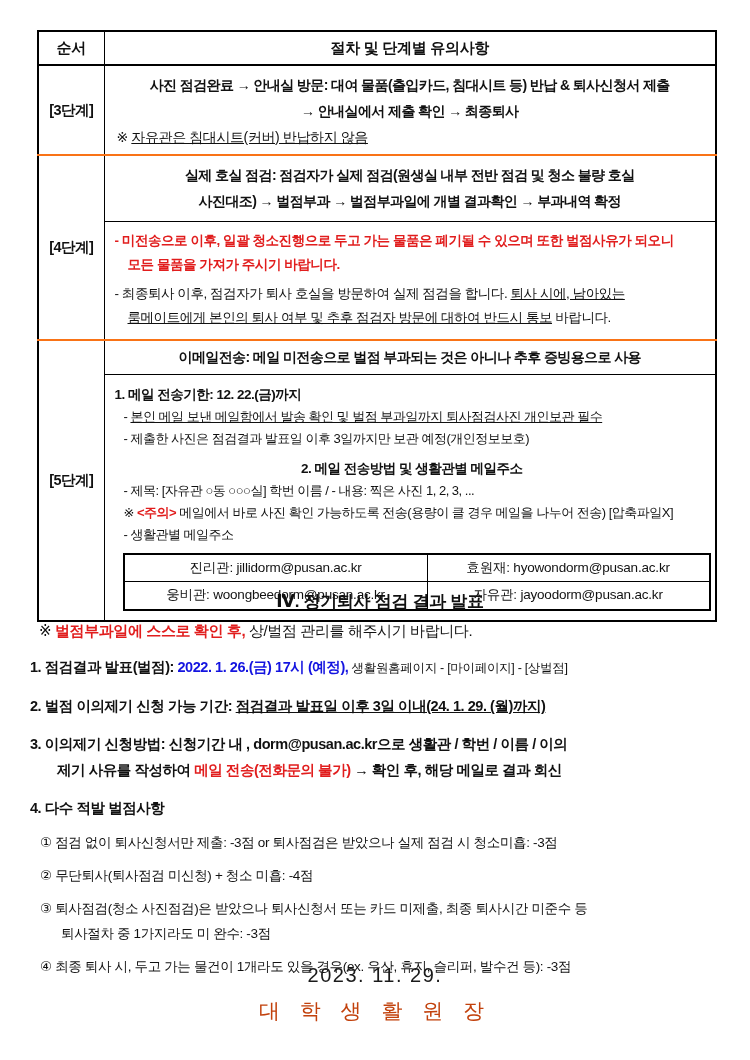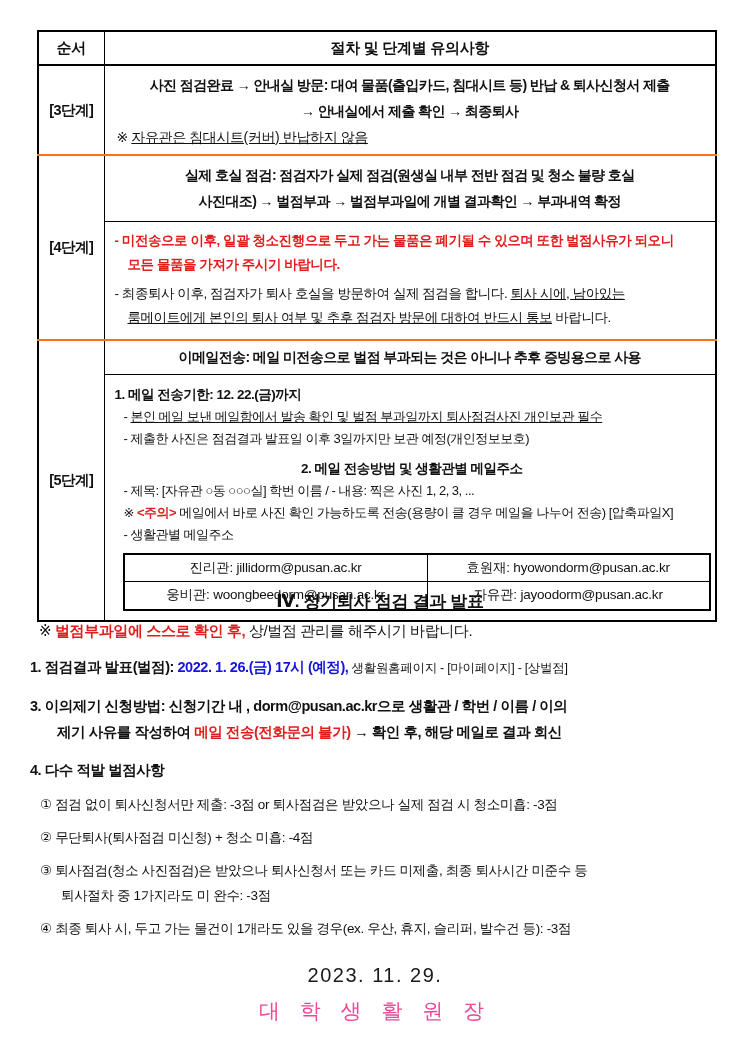--- a/index.html
+++ b/index.html
@@ -49,21 +49,21 @@
   .small { font-size:12.5px; font-weight:400; letter-spacing:-0.3px; }
   .l2 { margin-top:3px; padding-left:27px; }
   .pen { margin-top:12px; padding-left:10px; font-size:13.5px; font-weight:400;
          letter-spacing:-0.35px; line-height:21px; white-space:nowrap; }
   .pen2 { margin-top:4px; padding-left:31px; }
 
   
   .fdate { position:absolute; top:964px; left:0; width:750px; text-align:center;
            font-size:20px; letter-spacing:1.5px; color:#1a1a1a; }
   .fsign { position:absolute; top:997px; left:0; width:750px; text-align:center;
-           font-size:21px; letter-spacing:7px; color:#ec4899; }
+           font-size:21px; letter-spacing:7px; color:#c2410c; }
 </style>
 </head>
 <body>
 
 <div class="page">
 
   <table class="doc-table">
     <colgroup>
         <col style="width:66px">
         <col>
@@ -138,20 +138,21 @@
     </tr>
   </tbody>
     </table>
 
   <div class="sec4">
     <div class="sec4-title">Ⅳ. 정기퇴사 점검 결과 발표</div>
     <div class="sec4-notice"><span>※ </span><span class="red">벌점부과일에 스스로 확인 후,</span><span> 상/벌점 관리를 해주시기 바랍니다.</span></div>
 
     <div class="item"><span>1. 점검결과 발표(벌점): </span><span class="blue">2022. 1. 26.(금) 17시 (예정),</span><span class="small"> 생활원홈페이지 - [마이페이지] - [상벌점]</span></div>
 
+    <div class="item"><span>2. 벌점 이의제기 신청 가능 기간: </span><span class="ul">점검결과 발표일 이후 3일 이내(24. 1. 29. (월)까지)</span></div>
 
     <div class="item">
       <div>3. 이의제기 신청방법: 신청기간 내 , dorm@pusan.ac.kr으로 생활관 / 학번 / 이름 / 이의</div>
       <div class="l2"><span>제기 사유를 작성하여 </span><span class="red">메일 전송(전화문의 불가)</span><span> → 확인 후, 해당 메일로 결과 회신</span></div>
     </div>
 
     <div class="item">4. 다수 적발 벌점사항</div>
     <div class="pen">① 점검 없이 퇴사신청서만 제출: -3점 or 퇴사점검은 받았으나 실제 점검 시 청소미흡: -3점</div>
     <div class="pen">② 무단퇴사(퇴사점검 미신청) + 청소 미흡: -4점</div>
     <div class="pen">③ 퇴사점검(청소 사진점검)은 받았으나 퇴사신청서 또는 카드 미제출, 최종 퇴사시간 미준수 등</div>

